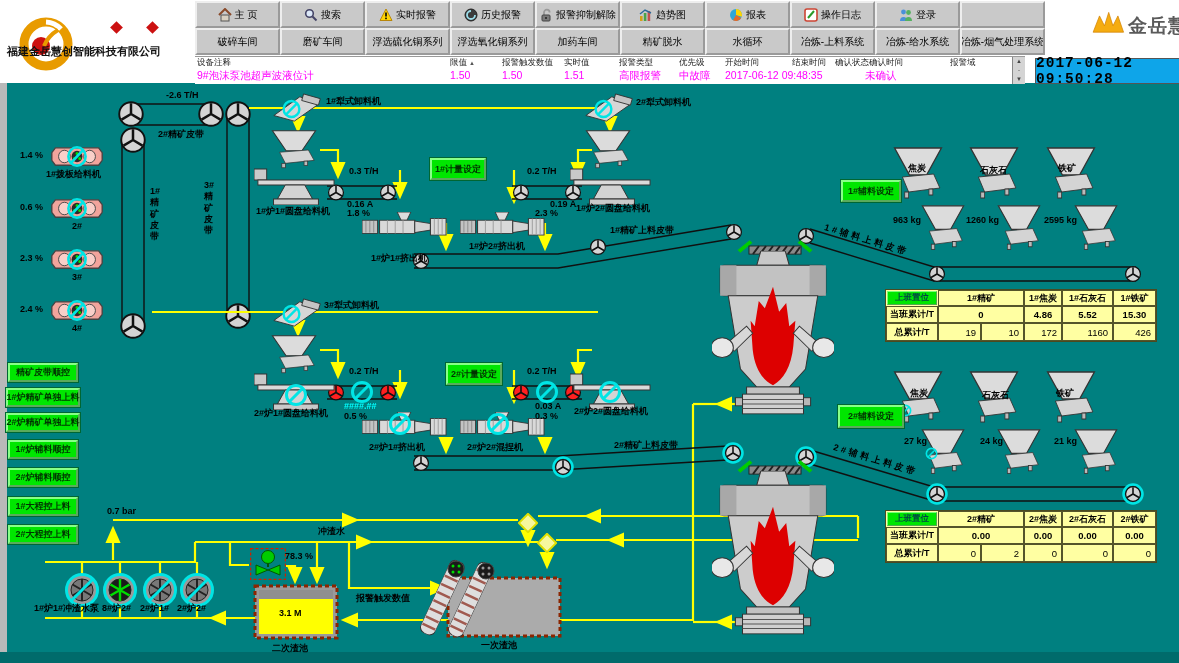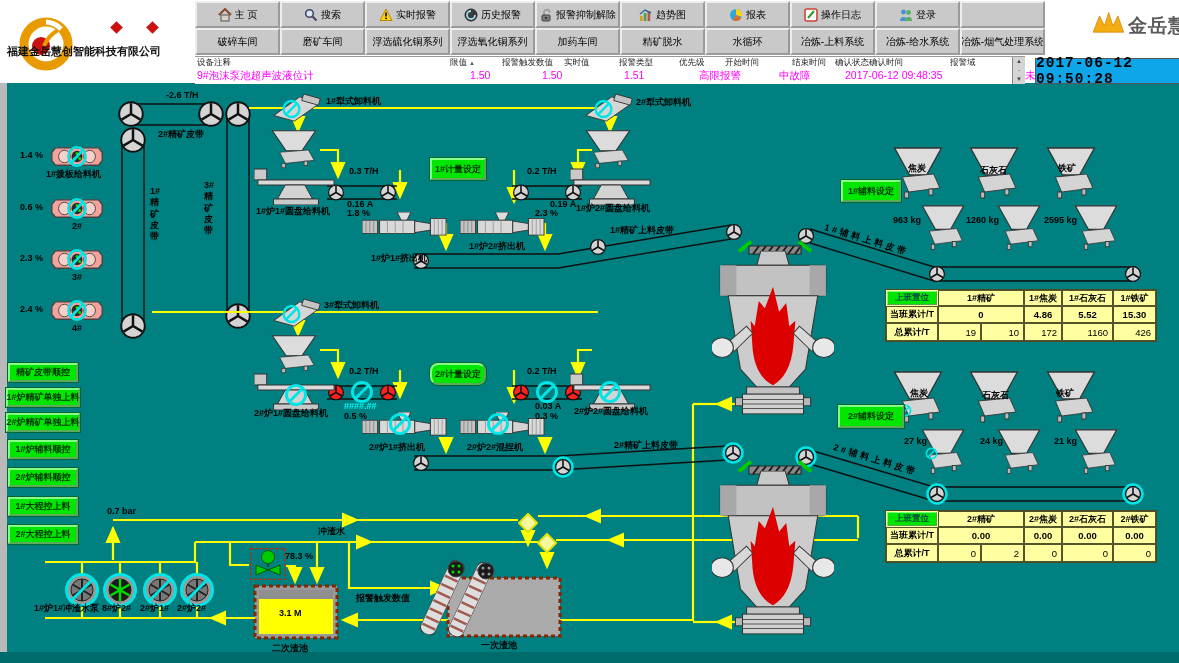--- a/index.html
+++ b/index.html
@@ -13,21 +13,21 @@
   .i-dot{position:absolute;width:9px;height:9px;background:#cc1111;transform:rotate(45deg);top:19px;}
   #menu{position:absolute;left:195px;top:1px;display:grid;grid-template-columns:repeat(10,85px);grid-auto-rows:27px;}
   .mbtn{background:#c9c9c9;border:2px outset #eee;font-size:10px;color:#000;
     display:flex;align-items:center;justify-content:center;gap:3px;overflow:hidden;white-space:nowrap;cursor:pointer;}
   .mbtn svg{flex:0 0 auto;}
   
   #alarm{position:absolute;left:195px;top:56px;width:830px;height:27px;background:#fff;border-top:1px solid #999;}
   .al-grid{display:grid;grid-template-columns:253px 52px 62px 55px 60px 46px 67px 43px 34px 81px 17px;}
   .al-h{height:12px;}
   .al-h div{font-size:8.5px;color:#222;white-space:nowrap;overflow:visible;padding-left:2px;}
-  .al-r{height:15px;gap:20px;}
+  .al-r{height:15px;}
   .al-r div{font-size:10.5px;color:#ff00ff;white-space:nowrap;overflow:visible;padding-left:2px;}
   #al-sb{position:absolute;right:0;top:0;width:12px;height:27px;background:#d4d4d4;border-left:1px solid #888;
     font-size:6px;color:#444;text-align:center;line-height:9px;cursor:pointer;}
   #sort-asc{font-size:6px;color:#555;margin-left:2px;}
   #corp{position:absolute;left:1015px;top:0;width:164px;height:56px;}
   #corp-name{position:absolute;left:113px;top:13px;font-size:19px;font-weight:bold;color:#5a5a5a;letter-spacing:1px;white-space:nowrap;}
   #corp-full{position:absolute;left:7px;top:44px;font-size:11px;font-weight:bold;color:#111;white-space:nowrap;}
   #clockbox{position:absolute;left:1035px;top:58px;width:149px;height:24px;border:1px solid #555;border-right:none;
     display:flex;align-items:center;justify-content:center;font-size:14.5px;font-weight:bold;color:#000;letter-spacing:1px;background:#0ea5e9;font-family:Liberation Mono, monospace;}
   
@@ -607,21 +607,21 @@
     </div>
   <div id="gbuttons">
       <div class="btn-green" style="left: 8px; top: 363px; width: 66px; height: 15px;">精矿皮带顺控</div>
       <div class="btn-green" style="left: 6px; top: 388px; width: 70px; height: 15px;">1#炉精矿单独上料</div>
       <div class="btn-green" style="left: 6px; top: 413px; width: 70px; height: 15px;">2#炉精矿单独上料</div>
       <div class="btn-green" style="left: 8px; top: 440px; width: 66px; height: 15px;">1#炉辅料顺控</div>
       <div class="btn-green" style="left: 8px; top: 468px; width: 66px; height: 15px;">2#炉辅料顺控</div>
       <div class="btn-green" style="left: 8px; top: 497px; width: 66px; height: 15px;">1#大程控上料</div>
       <div class="btn-green" style="left: 8px; top: 525px; width: 66px; height: 15px;">2#大程控上料</div>
       <div class="btn-green" style="left: 430px; top: 158px; width: 52px; height: 18px;">1#计量设定</div>
-      <div class="btn-green" style="left: 430px; top: 363px; width: 52px; height: 18px; border-radius: 8px;">2#计量设定</div>
+      <div class="btn-green" style="left: 446px; top: 363px; width: 52px; height: 18px;">2#计量设定</div>
       <div class="btn-green" style="left: 841px; top: 180px; width: 56px; height: 18px;">1#辅料设定</div>
       <div class="btn-green" style="left: 838px; top: 405px; width: 62px; height: 19px;">2#辅料设定</div>
     </div>
   <div id="tables">
       <div class="sc-table" style="left: 885px; top: 289px; grid-template-columns: 52px 43px 43px 38px 51px 43px; grid-template-rows: 16px 17px 18px;">
         <div class="sc-cell sc-reset">上班置位</div>
         <div class="sc-cell" style="grid-column: span 2;">1#精矿</div>
         <div class="sc-cell">1#焦炭</div>
         <div class="sc-cell">1#石灰石</div>
         <div class="sc-cell">1#铁矿</div>

